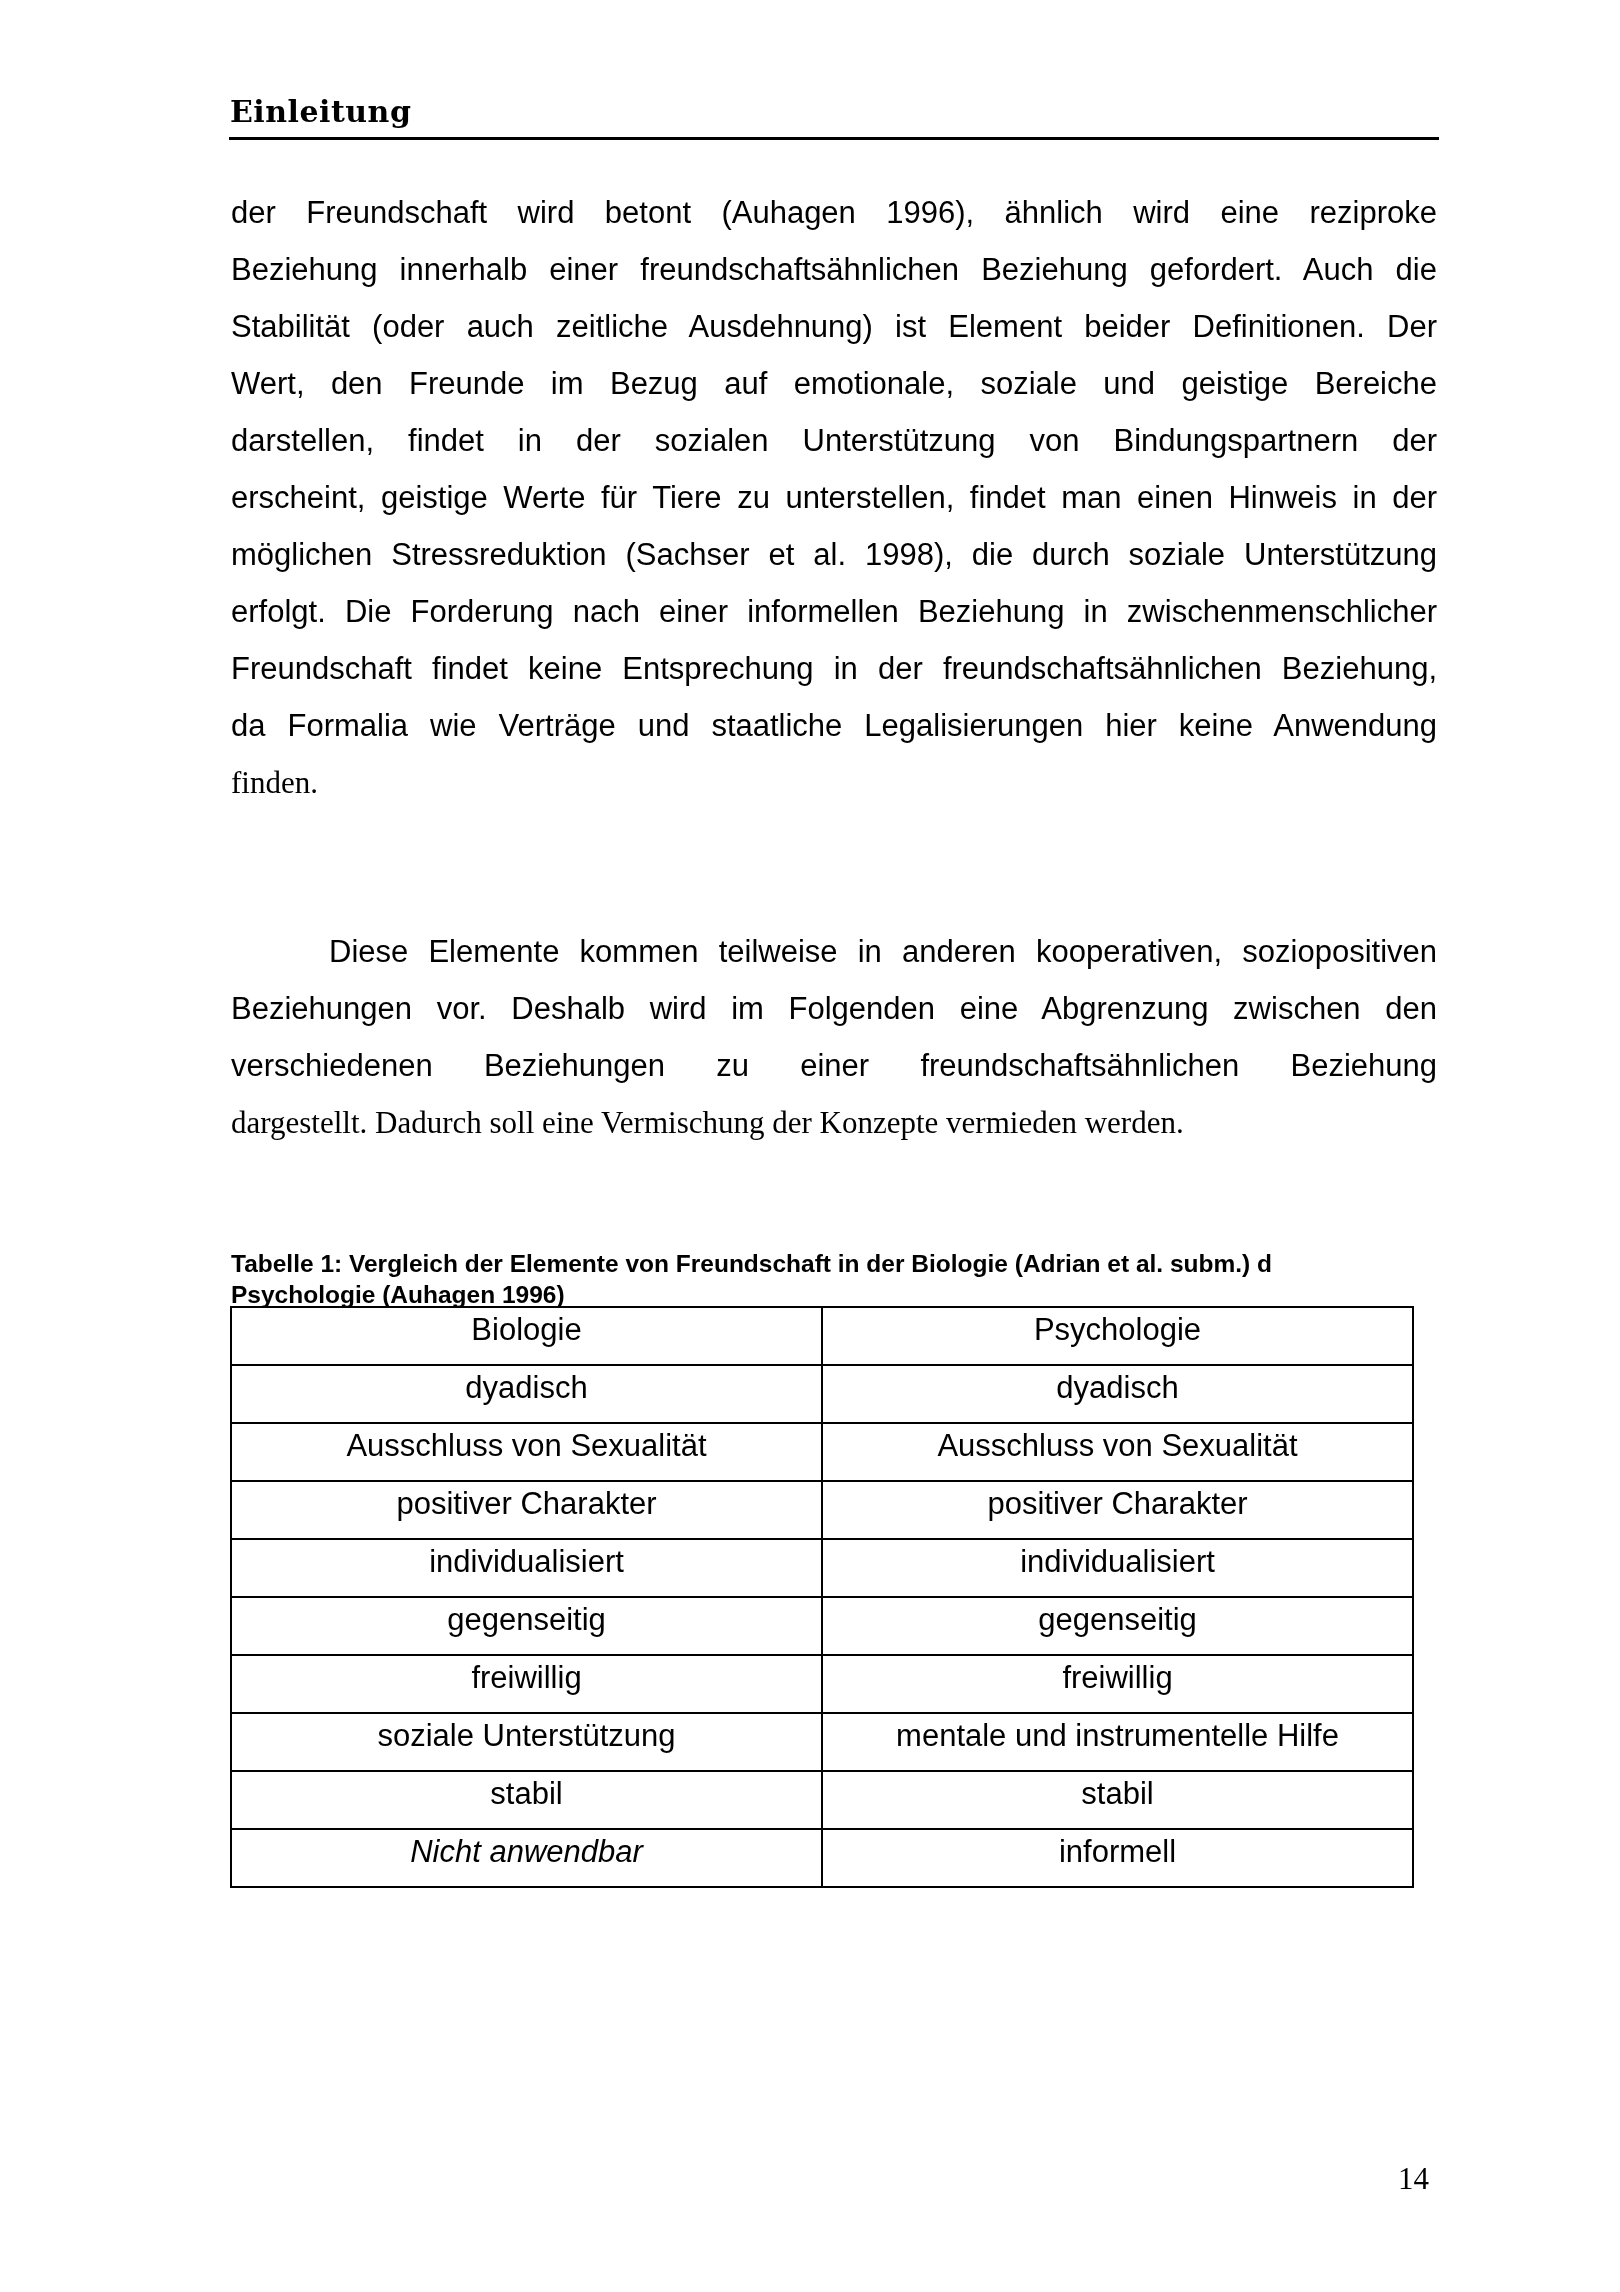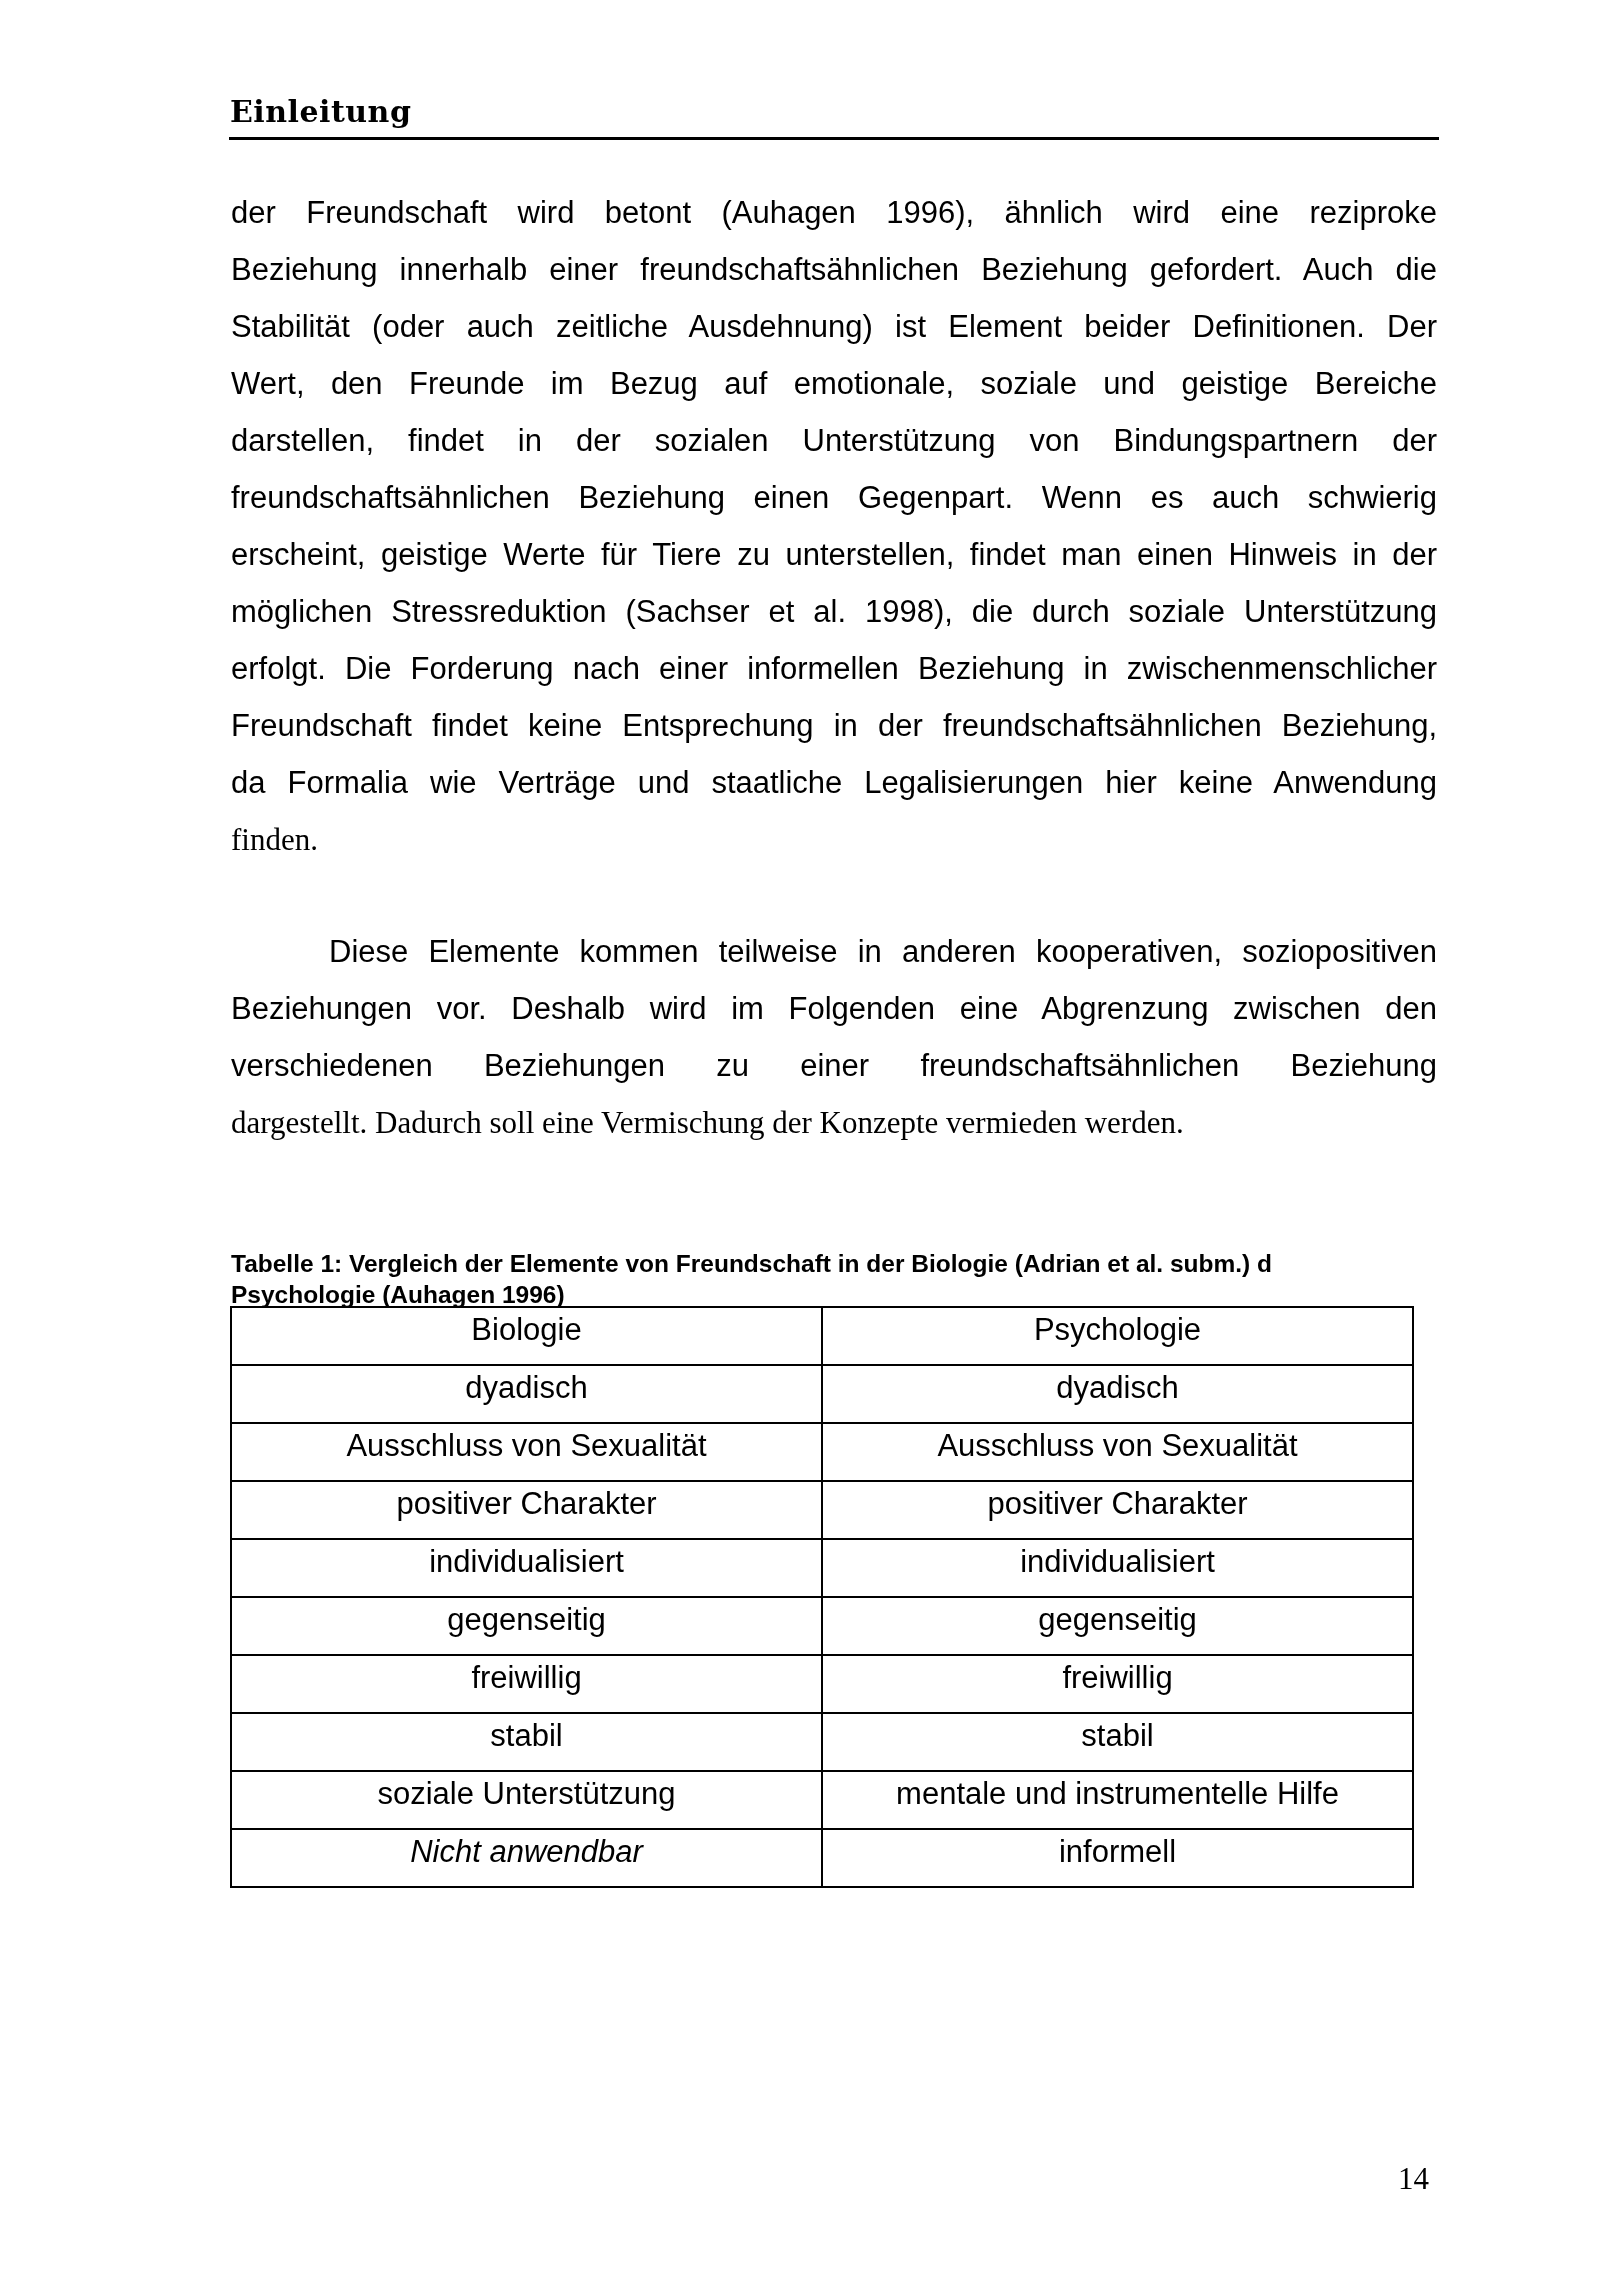--- a/index.html
+++ b/index.html
@@ -21,21 +21,20 @@
 
 <div class="heading">Einleitung</div>
 <div class="rule"></div>
 
 <div class="body" style="top:184px;">
   <div class="line">der Freundschaft wird betont (Auhagen 1996), ähnlich wird eine reziproke</div>
   <div class="line">Beziehung innerhalb einer freundschaftsähnlichen Beziehung gefordert. Auch die</div>
   <div class="line">Stabilität (oder auch zeitliche Ausdehnung) ist Element beider Definitionen. Der</div>
   <div class="line">Wert, den Freunde im Bezug auf emotionale, soziale und geistige Bereiche</div>
   <div class="line">darstellen, findet in der sozialen Unterstützung von Bindungspartnern der</div>
-  <div class="line">freundschaftsähnlichen Beziehung einen Gegenpart. Wenn es auch schwierig</div>
   <div class="line">erscheint, geistige Werte für Tiere zu unterstellen, findet man einen Hinweis in der</div>
   <div class="line">möglichen Stressreduktion (Sachser et al. 1998), die durch soziale Unterstützung</div>
   <div class="line">erfolgt. Die Forderung nach einer informellen Beziehung in zwischenmenschlicher</div>
   <div class="line">Freundschaft findet keine Entsprechung in der freundschaftsähnlichen Beziehung,</div>
   <div class="line">da Formalia wie Verträge und staatliche Legalisierungen hier keine Anwendung</div>
   <div class="line last">finden.</div>
 </div>
 
 <div class="body" style="top:923px;">
   <div class="line indent">Diese Elemente kommen teilweise in anderen kooperativen, soziopositiven</div>
@@ -73,26 +72,26 @@
   </tr>
   <tr>
     <td>gegenseitig</td>
     <td>gegenseitig</td>
   </tr>
   <tr>
     <td>freiwillig</td>
     <td>freiwillig</td>
   </tr>
   <tr>
+    <td>soziale Unterstützung</td>
+    <td>mentale und instrumentelle Hilfe</td>
+  </tr>
+  <tr>
     <td>stabil</td>
     <td>stabil</td>
-  </tr>
-  <tr>
-    <td>soziale Unterstützung</td>
-    <td>mentale und instrumentelle Hilfe</td>
   </tr>
   <tr>
     <td class="italic">Nicht anwendbar</td>
     <td>informell</td>
   </tr>
 </tbody>
   </table>
 
 <div class="pagenum">14</div>
 

